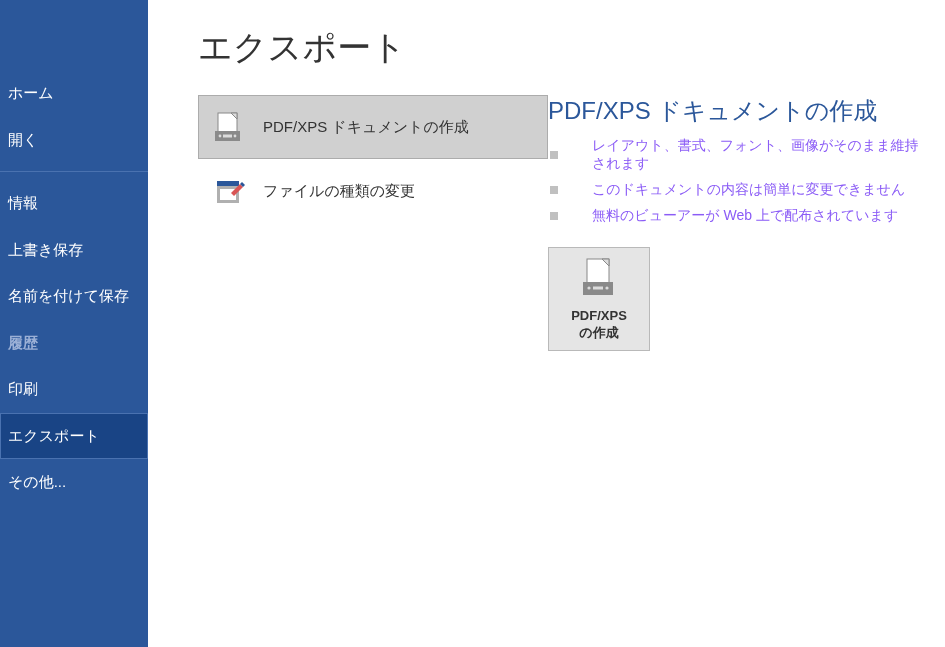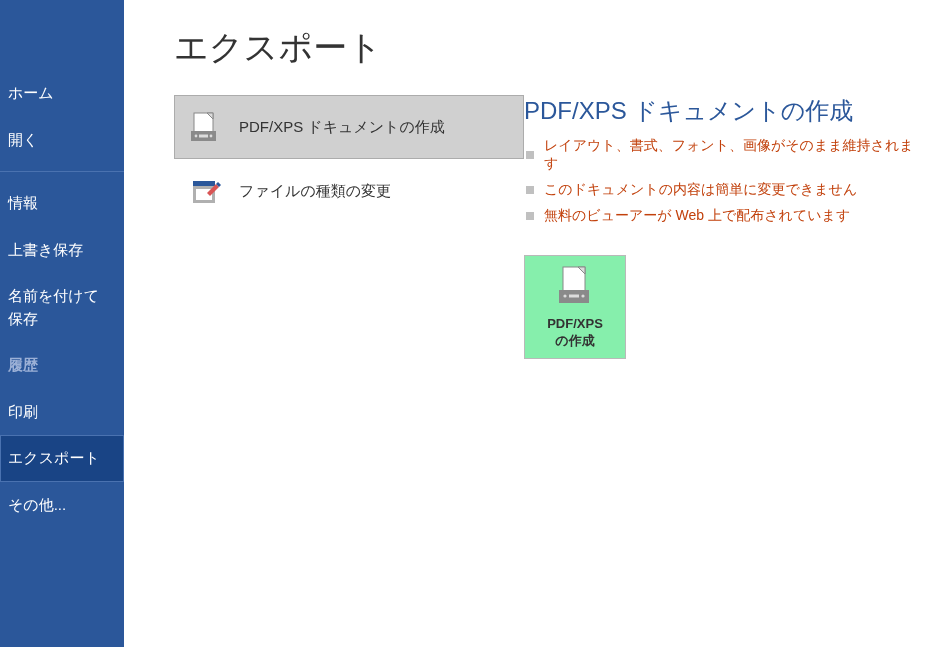--- a/index.html
+++ b/index.html
@@ -6,21 +6,21 @@
   body {
     font-family: "Yu Gothic UI", "Meiryo", sans-serif;
     font-size: 14px;
     width: 945px;
     height: 647px;
     overflow: hidden;
     display: flex;
     background: #ffffff;
   }
   .sidebar {
-    width: 124px;
+    width: 148px;
     background: #2b579a;
     color: #ffffff;
     display: flex;
     flex-direction: column;
     padding-top: 70px;
     flex-shrink: 0;
   }
   .sidebar-item {
     padding: 12px 10px 12px 8px;
     font-size: 15px;
@@ -87,28 +87,28 @@
     align-items: center;
     gap: 10px;
     margin-bottom: 8px;
   }
   .bullet-sq {
     width: 8px; height: 8px;
     background: #c0c0c0;
     flex-shrink: 0;
     margin-left: 2px;
   }
-  .bullet-text { font-size: 14px; color: #c2410c; }
+  .bullet-text { font-size: 14px; color: #8b5cf6; margin-left: 24px; }
 
   .big-button {
-    margin-top: 30px;
+    margin-top: 22px;
     width: 102px;
     height: 104px;
     border: 1px solid #b9b9b9;
-    background: #86efac;
+    background: #e5e5e5;
     display: flex;
     flex-direction: column;
     align-items: center;
     justify-content: center;
     gap: 8px;
     cursor: pointer;
     padding: 22px 4px;
   }
   .big-button-label {
     font-size: 13px;

